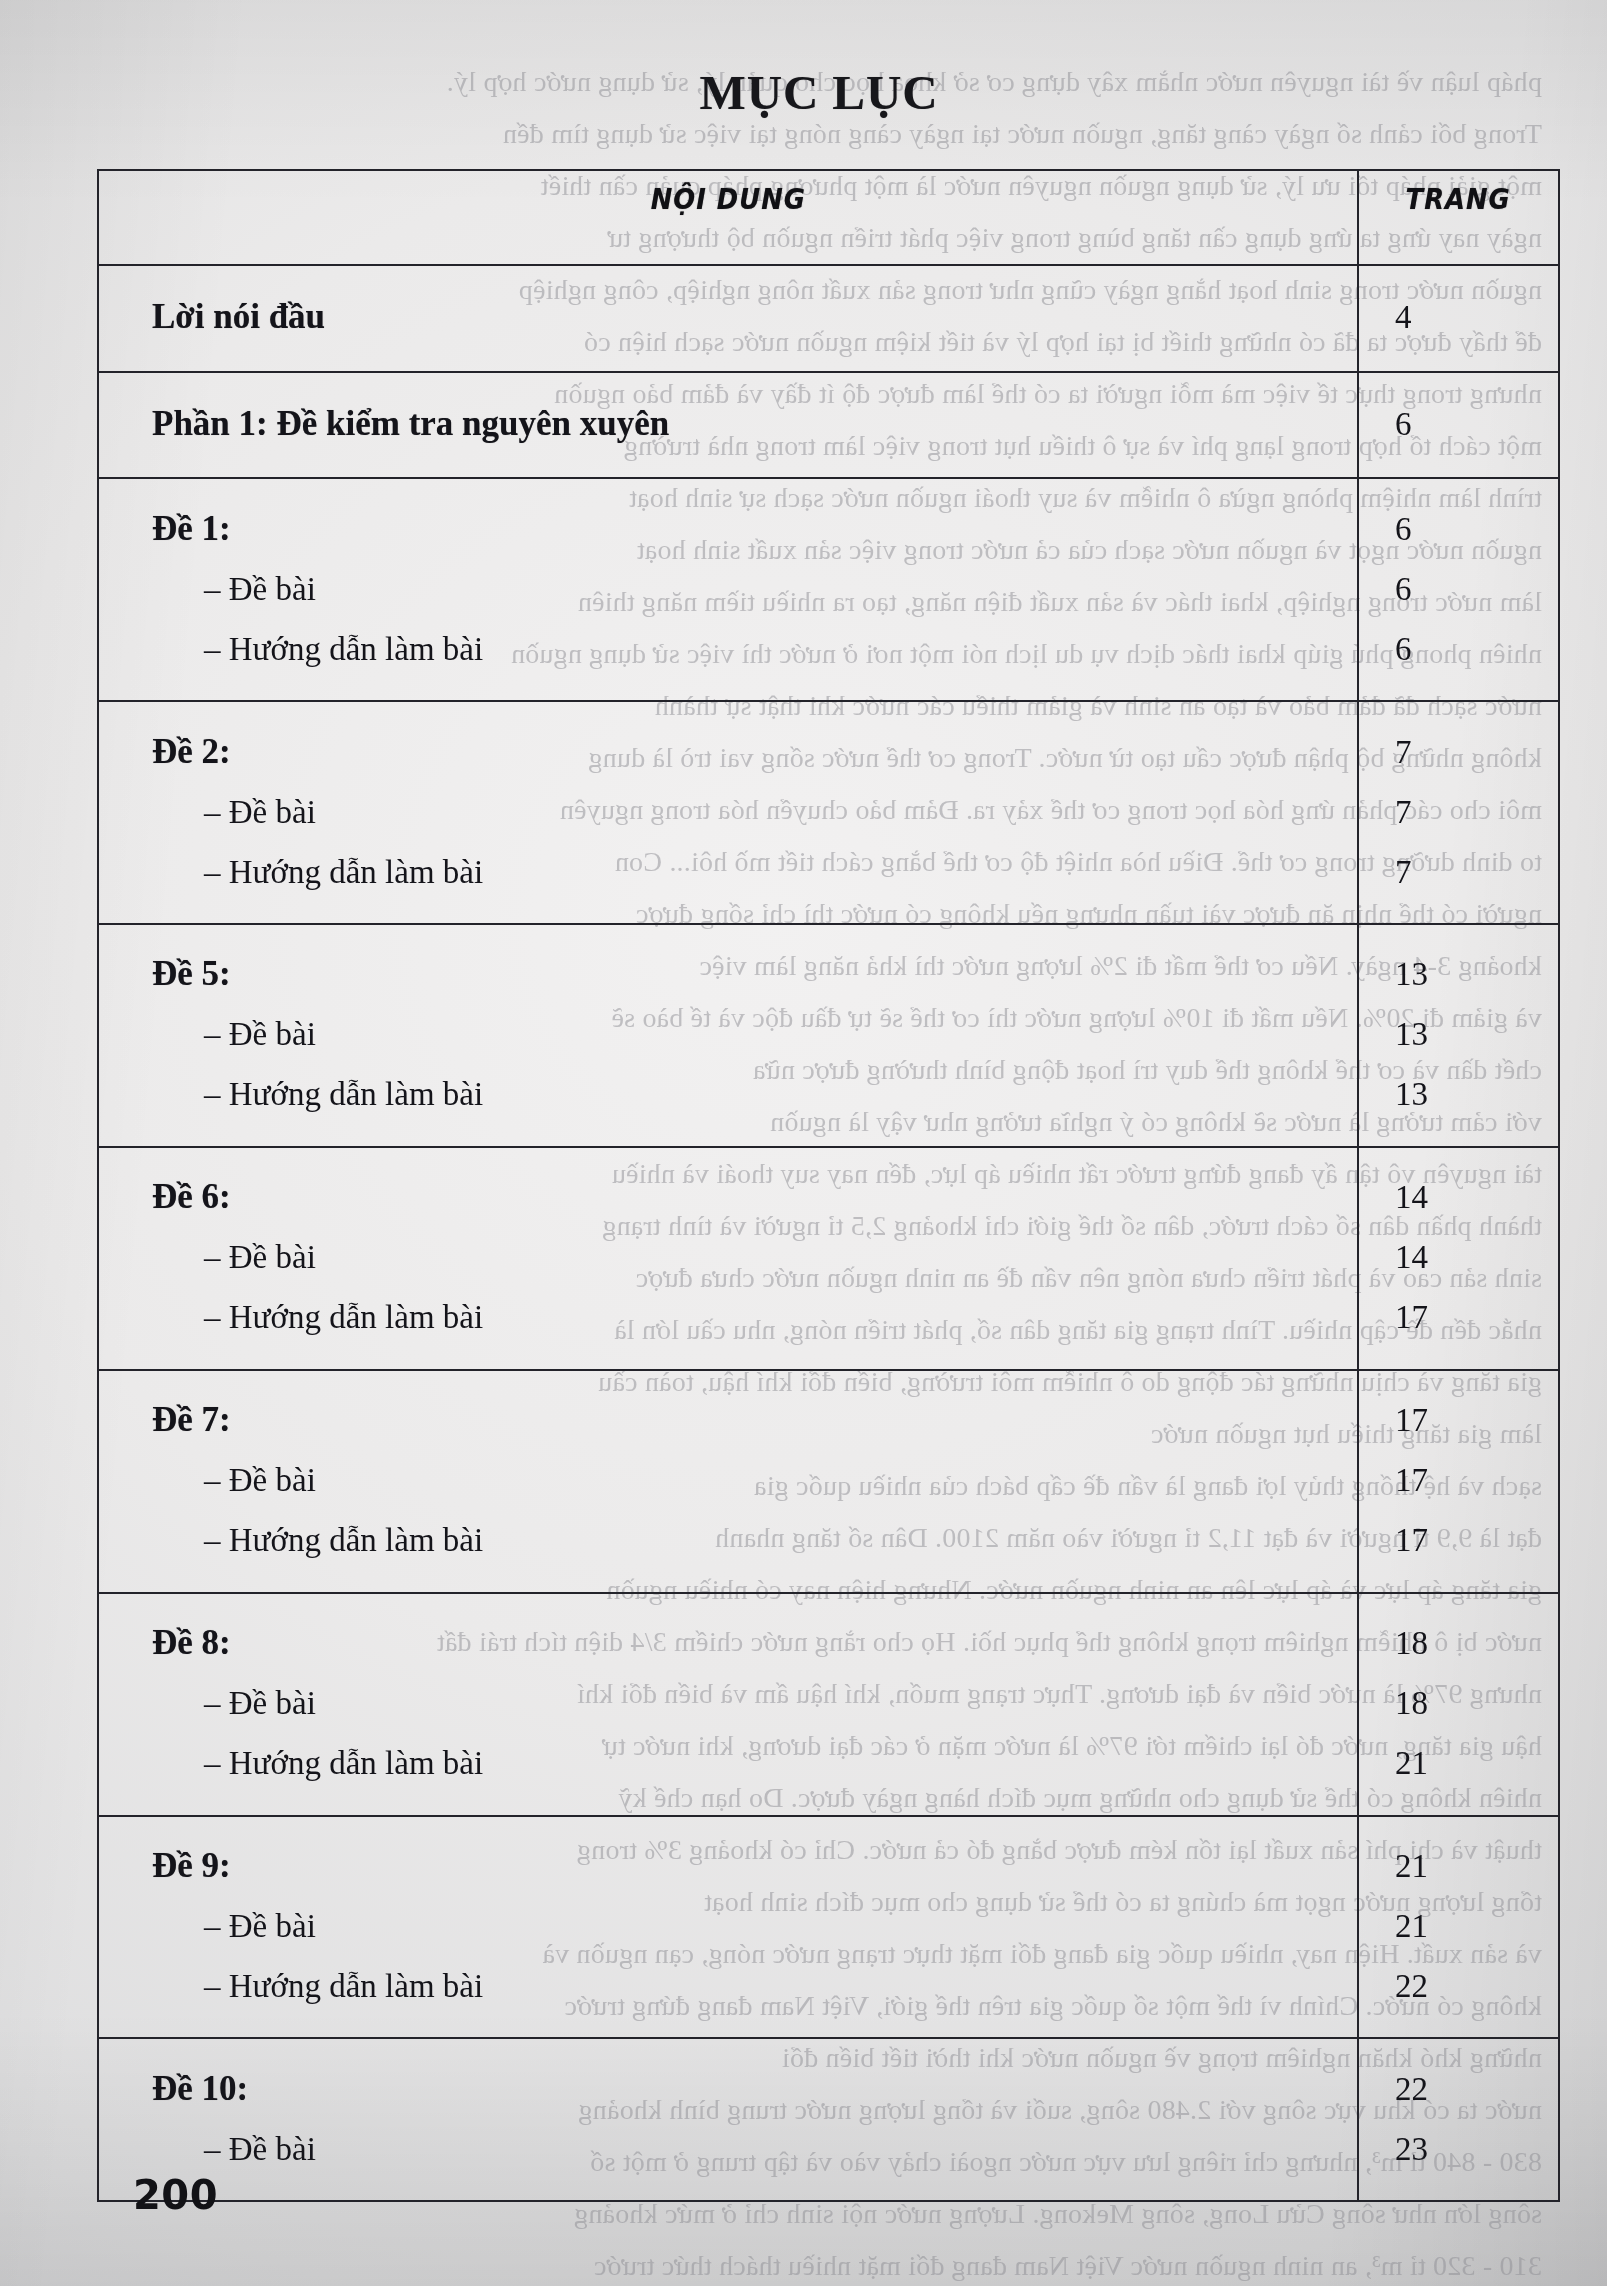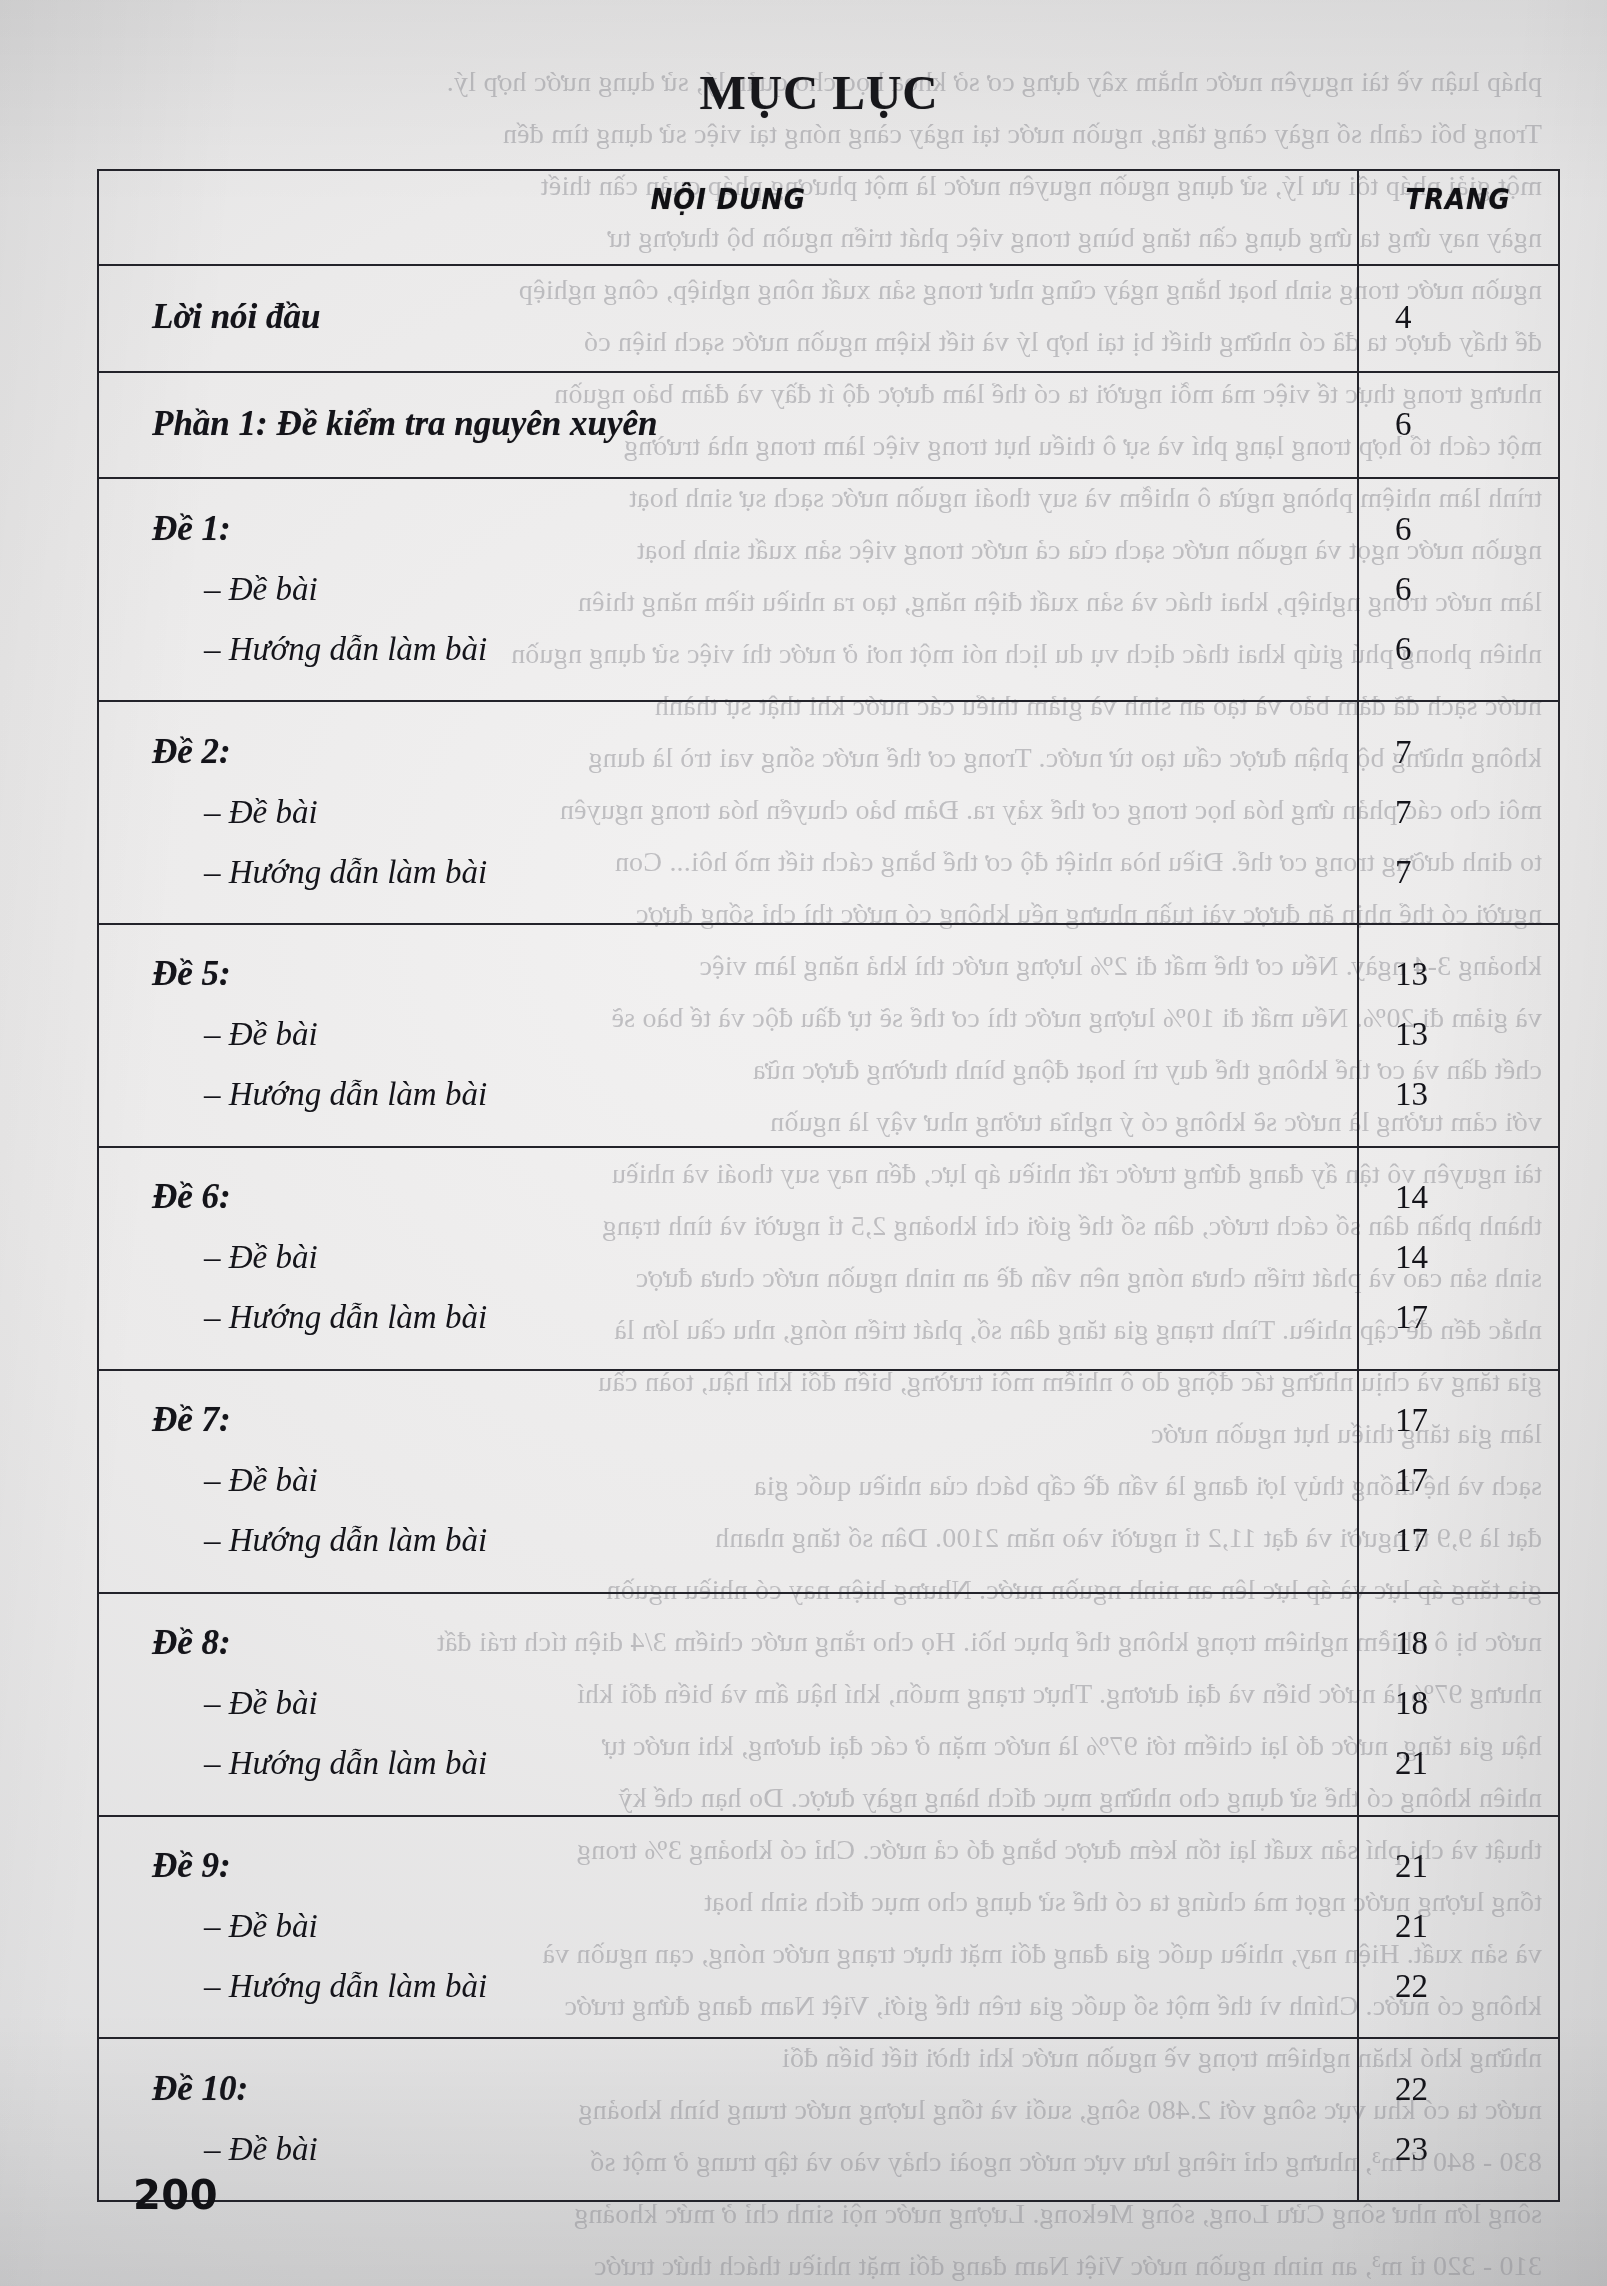--- a/index.html
+++ b/index.html
@@ -98,21 +98,21 @@
     font-weight: bold;
     font-style: italic;
     font-size: 28px;
     letter-spacing: 1.1px;
     color: #101014;
     transform: scaleX(0.92);
     display: inline-block;
     text-shadow: 0 0 1.1px rgba(0,0,0,0.5);
   }
 
-  .cell-content { padding: 7.5px 0 9.4px 41px; font-style: italic; }
+  .cell-content { padding: 7.5px 0 9.4px 41px; }
   .cell-page    { padding: 7.5px 0 9.4px 24px; }
 
   .line {
     font-size: 33px;
     line-height: 60px;
     color: #14141a;
     white-space: nowrap;
   }
   .line.bold {
     font-weight: bold;

